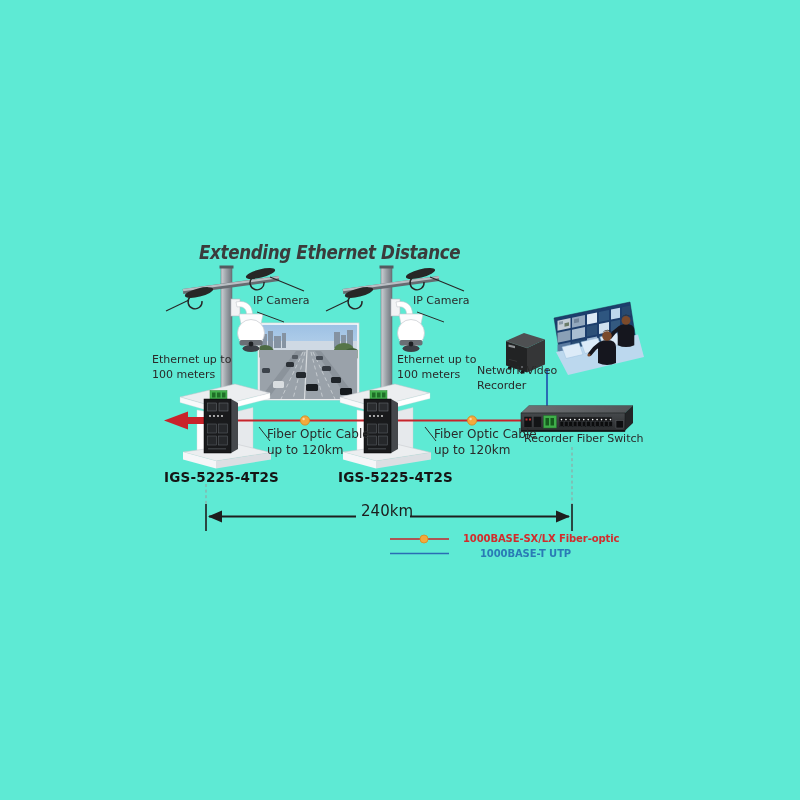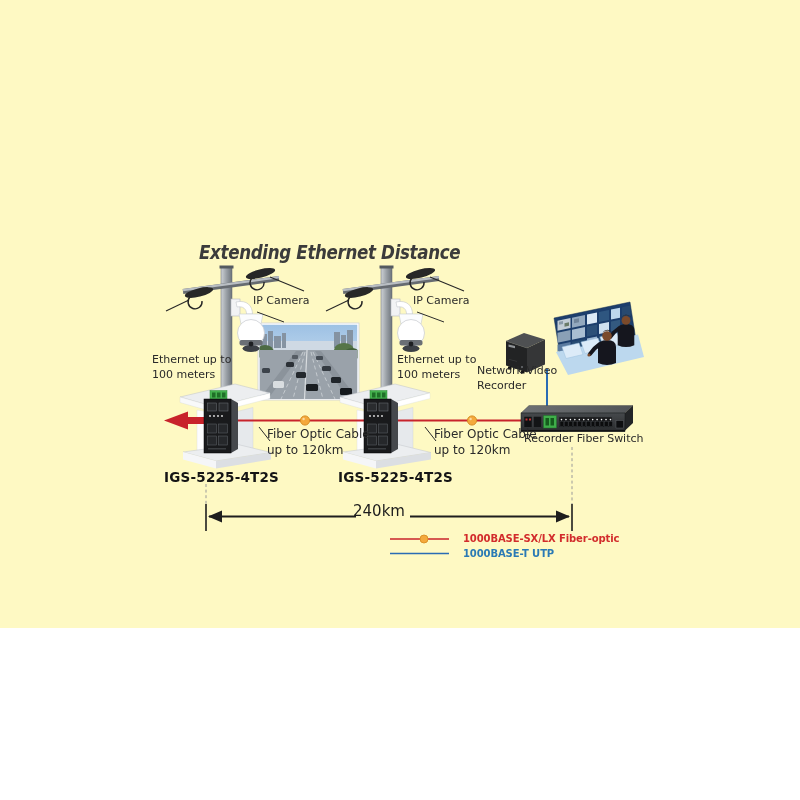--- a/index.html
+++ b/index.html
@@ -1,37 +1,37 @@
 <!DOCTYPE html>
 <html><head>
 <meta charset="utf-8">
 <style>
   html,body{margin:0;padding:0;background:#fff;}
-  .stage{position:relative;width:800px;height:628px;background:#fef9c3;overflow:hidden;
+  .stage{position:relative;width:800px;height:800px;background:#5eead4;overflow:hidden;
          font-family:"DejaVu Sans","Liberation Sans",sans-serif;}
   .stage svg{position:absolute;left:0;top:0;}
   .lbl{position:absolute;color:#2a2a2a;font-size:11px;line-height:1.32;white-space:pre-line;}
   .title{left:199px;top:240px;font-size:19px;font-weight:bold;font-style:italic;color:#3b3b3b;
          letter-spacing:-0.4px;transform:scaleX(.88);transform-origin:0 0;white-space:nowrap;}
   .ip1{left:253px;top:294px;font-size:11px;}
   .ip2{left:413px;top:294px;font-size:11px;}
   .eth1{left:152px;top:353px;}
   .eth2{left:397px;top:353px;}
   .fib1{left:267px;top:427px;font-size:12px;}
   .fib2{left:434px;top:427px;font-size:12px;}
   .igs{position:absolute;top:469px;width:130px;text-align:right;font-weight:bold;
        font-size:13.5px;color:#151515;letter-spacing:.2px;white-space:nowrap;}
   .igs1{left:149px;}
   .igs2{left:323px;}
   .nvrl{left:477px;top:364px;}
   .gfsl{left:524px;top:432px;font-size:11px;white-space:nowrap;}
-  .dim{left:353px;top:502px;width:60px;text-align:left;font-size:15px;color:#1c1c1c;}
+  .dim{left:353px;top:502px;width:60px;text-align:right;font-size:15px;color:#1c1c1c;}
   .legtxt{position:absolute;font-size:10px;font-weight:bold;letter-spacing:-.1px;white-space:nowrap;}
   .legfiber{left:463px;top:533px;color:#d22c2c;}
-  .legutp{left:463px;top:548px;color:#2a7ab5;}
+  .legutp{left:480px;top:548px;color:#2a7ab5;}
 </style>
 </head>
 <body>
 
 <div class="stage">
 
 <svg width="800" height="800" viewBox="0 0 800 800">
   <defs>
     <linearGradient id="poleG" x1="0" y1="0" x2="1" y2="0">
       <stop offset="0" stop-color="#ced2d6"></stop>

